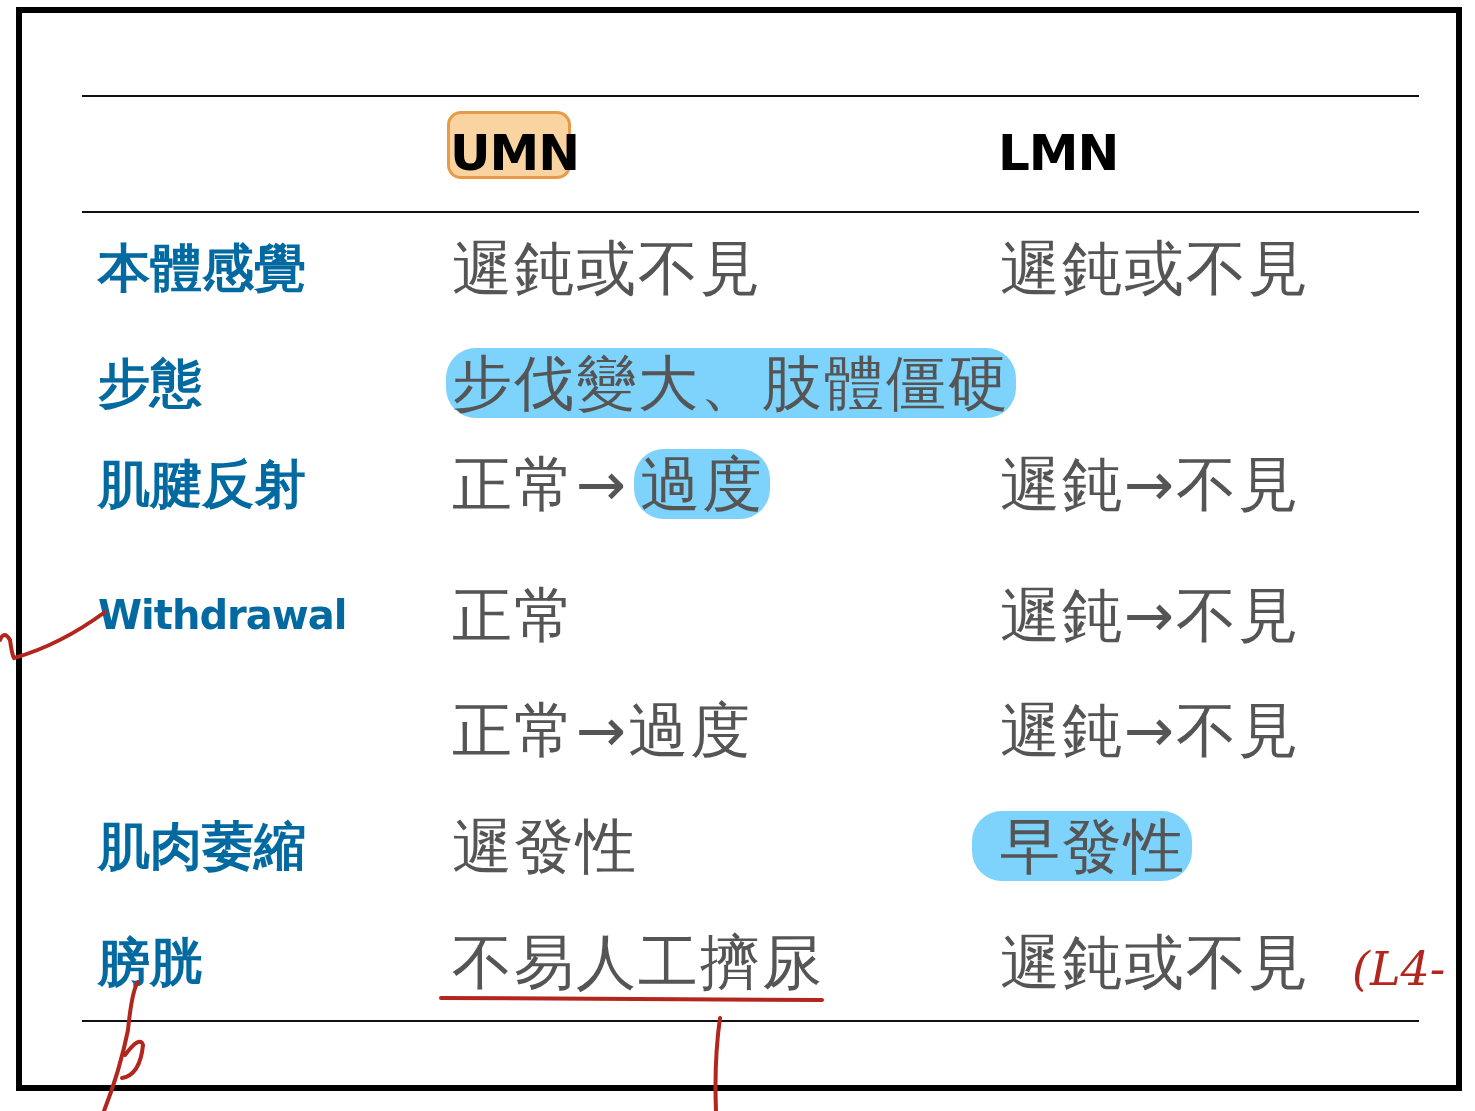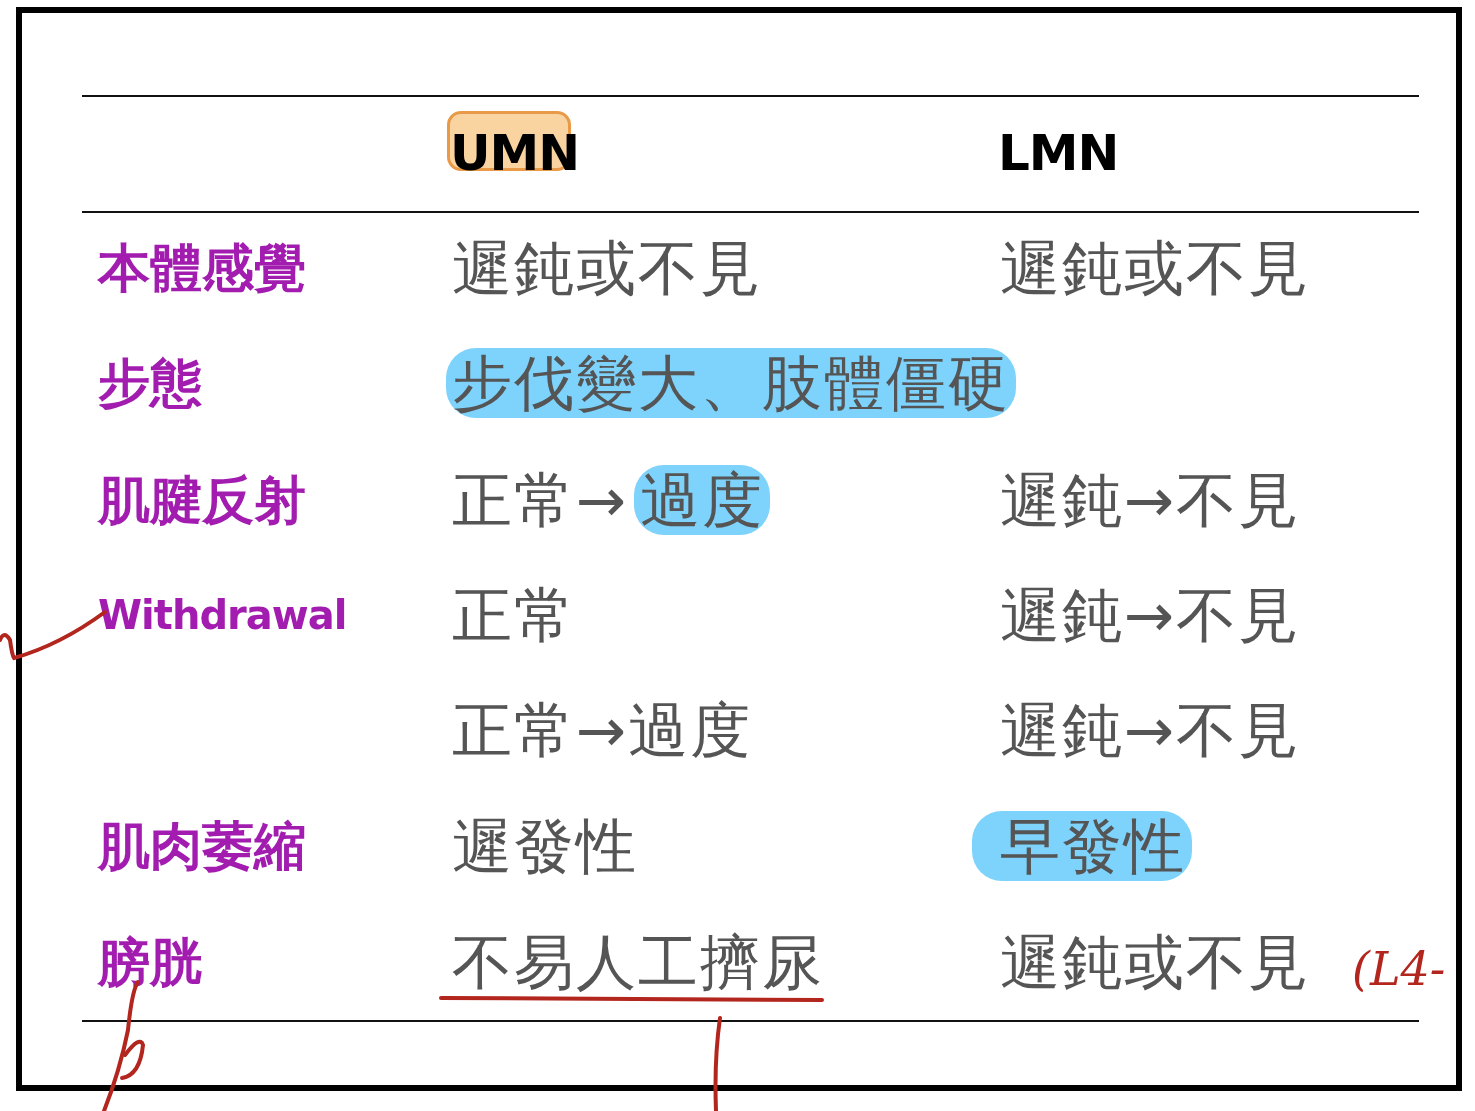--- a/index.html
+++ b/index.html
@@ -7,25 +7,25 @@
            font-family: "DejaVu Sans", "Liberation Sans", sans-serif; }
     .frame { position: absolute; left: 16px; top: 7px; width: 1434px; height: 1072px;
              border: 6px solid #000; background: #fff; }
     .rule { position: absolute; left: 82px; width: 1337px; height: 2px; background: #111; }
     .rule.top { top: 95px; }
     .rule.mid { top: 211px; }
     .rule.bot { top: 1020px; }
     .hdr { position: absolute; top: 118px; height: 70px; font-family: "DejaVu Sans", sans-serif;
            font-weight: bold; font-size: 50px; color: #000; line-height: 70px; letter-spacing: -1px; }
     .hdr.umn { left: 447px; width: 124px; background: #f9d3a0; border: 3px solid #e89a48;
-               border-radius: 14px; text-align: right; top: 111px; height: 60px; line-height: 78px; box-sizing: border-box; }
+               border-radius: 14px; text-align: right; top: 111px; height: 68px; line-height: 78px; box-sizing: border-box; }
     .hdr.lmn { left: 998px; top: 118px; }
     .row { position: absolute; left: 0; width: 1475px; height: 80px; }
     .label { position: absolute; left: 98px; top: 0; font-weight: bold; font-size: 52px;
-             color: #a21caf; line-height: 80px; white-space: nowrap; }
+             color: #0369a1; line-height: 80px; white-space: nowrap; }
     .label.latin { font-size: 40px; letter-spacing: -1px; }
     .cell { position: absolute; top: 0; font-size: 60px; color: #555; line-height: 80px;
             white-space: nowrap; letter-spacing: 2px; }
     .cell.umn { left: 452px; }
     .cell.lmn { left: 1000px; }
     .hl { background: #7dd3fc; border-radius: 30px; padding: 0 6px; margin-left: -6px; }
     .ink { position: absolute; left: 0; top: 0; width: 1475px; height: 1111px; pointer-events: none; }
   </style>
 </head>
 <body>
@@ -43,21 +43,21 @@
   <div class="label">本體感覺</div>
   <div class="cell umn">遲鈍或不見</div>
   <div class="cell lmn">遲鈍或不見</div>
 </div>
 
 <div class="row" style="top:343px">
   <div class="label">步態</div>
   <div class="cell umn"><span class="hl">步伐變大、肢體僵硬</span></div>
 </div>
 
-<div class="row" style="top:460px">
+<div class="row" style="top:444px">
   <div class="label">肌腱反射</div>
   <div class="cell umn"><span>正常→</span><span class="hl" style="margin-left:6px">過度</span></div>
   <div class="cell lmn">遲鈍→不見</div>
 </div>
 
 <div class="row" style="top:575px">
   <div class="label latin">Withdrawal</div>
   <div class="cell umn">正常</div>
   <div class="cell lmn">遲鈍→不見</div>
 </div>

